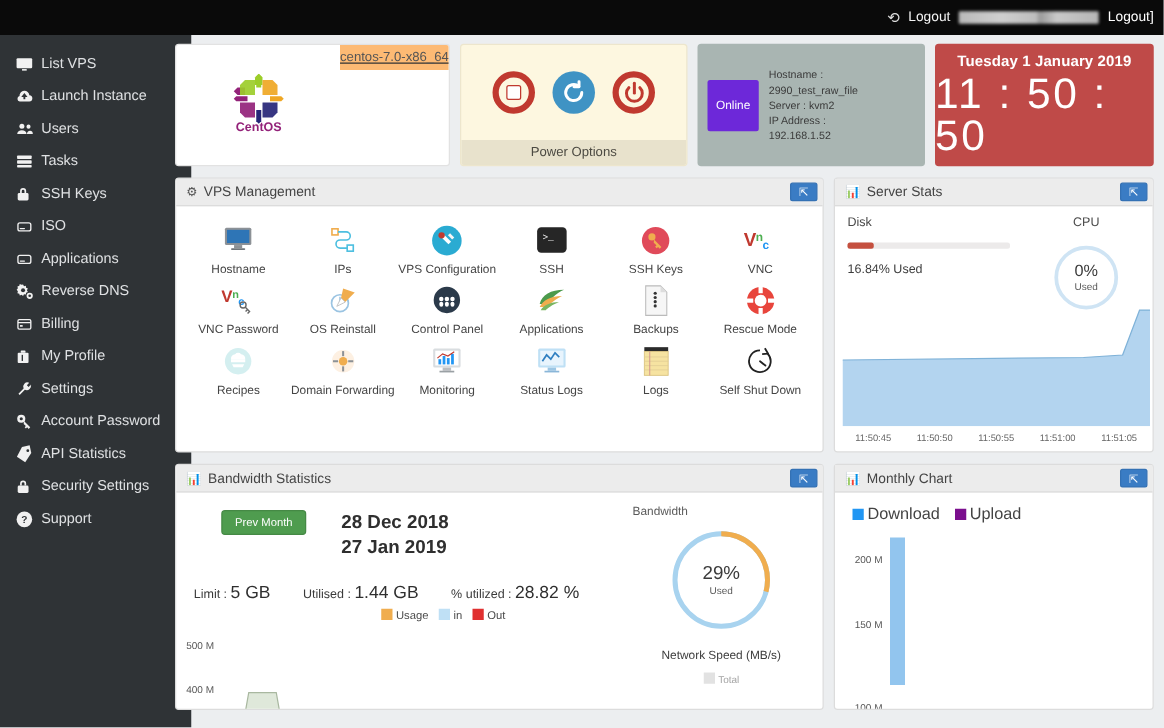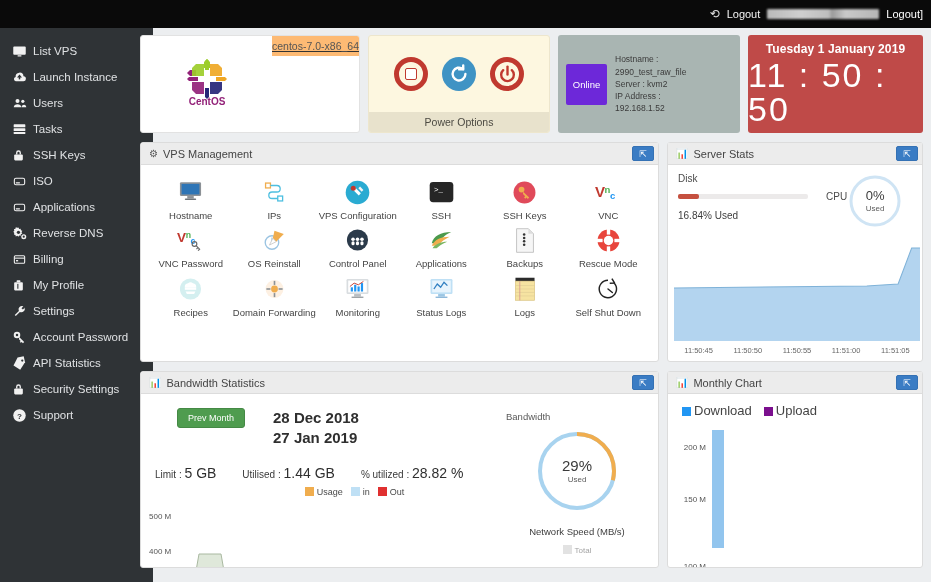--- a/index.html
+++ b/index.html
@@ -116,38 +116,38 @@
 
   
   .vps-grid { display: grid; grid-template-columns: repeat(6, 1fr); row-gap: 4px; padding: 6px 2px 0 2px; }
   .vps-item { display:flex; flex-direction:column; align-items:center; gap: 4px; cursor:pointer; }
   .vps-ico { height: 30px; display:flex; align-items:center; justify-content:center; }
   .vps-label { font-size: 9.5px; color:#444; text-align:center; line-height:1.1; }
 
   
   .stats-top { display:flex; padding: 2px 4px 0 4px; }
   .stats-left { flex: 1; }
-  .stats-right { width: 86px; display:flex; align-items:center; }
+  .stats-right { width: 86px; display:flex; flex-direction:column; align-items:center; }
   .st-label { font-size: 10px; color:#4a4a4a; margin-bottom: 10px; }
   .disk-bar-bg { width: 130px; height: 5px; background:#eceaea; border-radius:2px; margin-bottom: 11px;}
   .disk-bar-fill { width: 21px; height: 5px; background:#c5503f; border-radius:2px; }
   .disk-text { font-size: 10px; color:#3d3d3d; }
   .donut { position:relative; width: 56px; height: 56px; }
   .donut svg { display:block; }
   .donut-center { position:absolute; inset:0; display:flex; flex-direction:column; align-items:center; justify-content:center; }
   .donut-pct { font-size: 13px; color:#3b3b3b; line-height:1; }
   .donut-sub { font-size: 8px; color:#5b5b5b; margin-top:2px; }
   .area-chart { position:absolute; left: 6px; right: 2px; bottom: 20px; height: 95px; }
   .stats-xticks { position:absolute; left:6px; right:2px; bottom: 6px; display:flex; justify-content:space-around; }
   .stats-xticks span { font-size: 7.5px; color:#666; }
 
   
   .bw-wrap { display:flex; height: 100%; }
   .bw-left { flex: 1; position:relative; }
-  .bw-right { width: 150px; display:flex; flex-direction:column; align-items:center; padding-top:4px;justify-content:center; }
+  .bw-right { width: 150px; display:flex; flex-direction:column; align-items:center; padding-top:4px; }
   .prev-btn {
     background:#4f9c4f; color:#fff; font-size: 9px; padding: 4px 10px; border-radius:3px;
     border:1px solid #458945; cursor:pointer; display:inline-block;
   }
   .bw-dates { font-size: 15px; color:#2f2f2f; font-weight:700; line-height: 1.3; }
   .bw-row1 { display:flex; align-items:flex-start; gap: 28px; padding: 8px 0 0 30px; }
   .bw-row2 { display:flex; align-items:baseline; gap: 26px; padding: 18px 0 0 8px; font-size:10px; color:#3a3a3a;}
   .bw-big { font-size: 14px; color:#2f2f2f; }
   .bw-legend { display:flex; gap: 8px; align-items:center; justify-content:center; margin-top: 6px; padding-left: 60px; font-size:9px; color:#4a4a4a;}
   .lg-sw { width: 9px; height: 9px; display:inline-block; margin-right:3px; vertical-align:-1px;}

